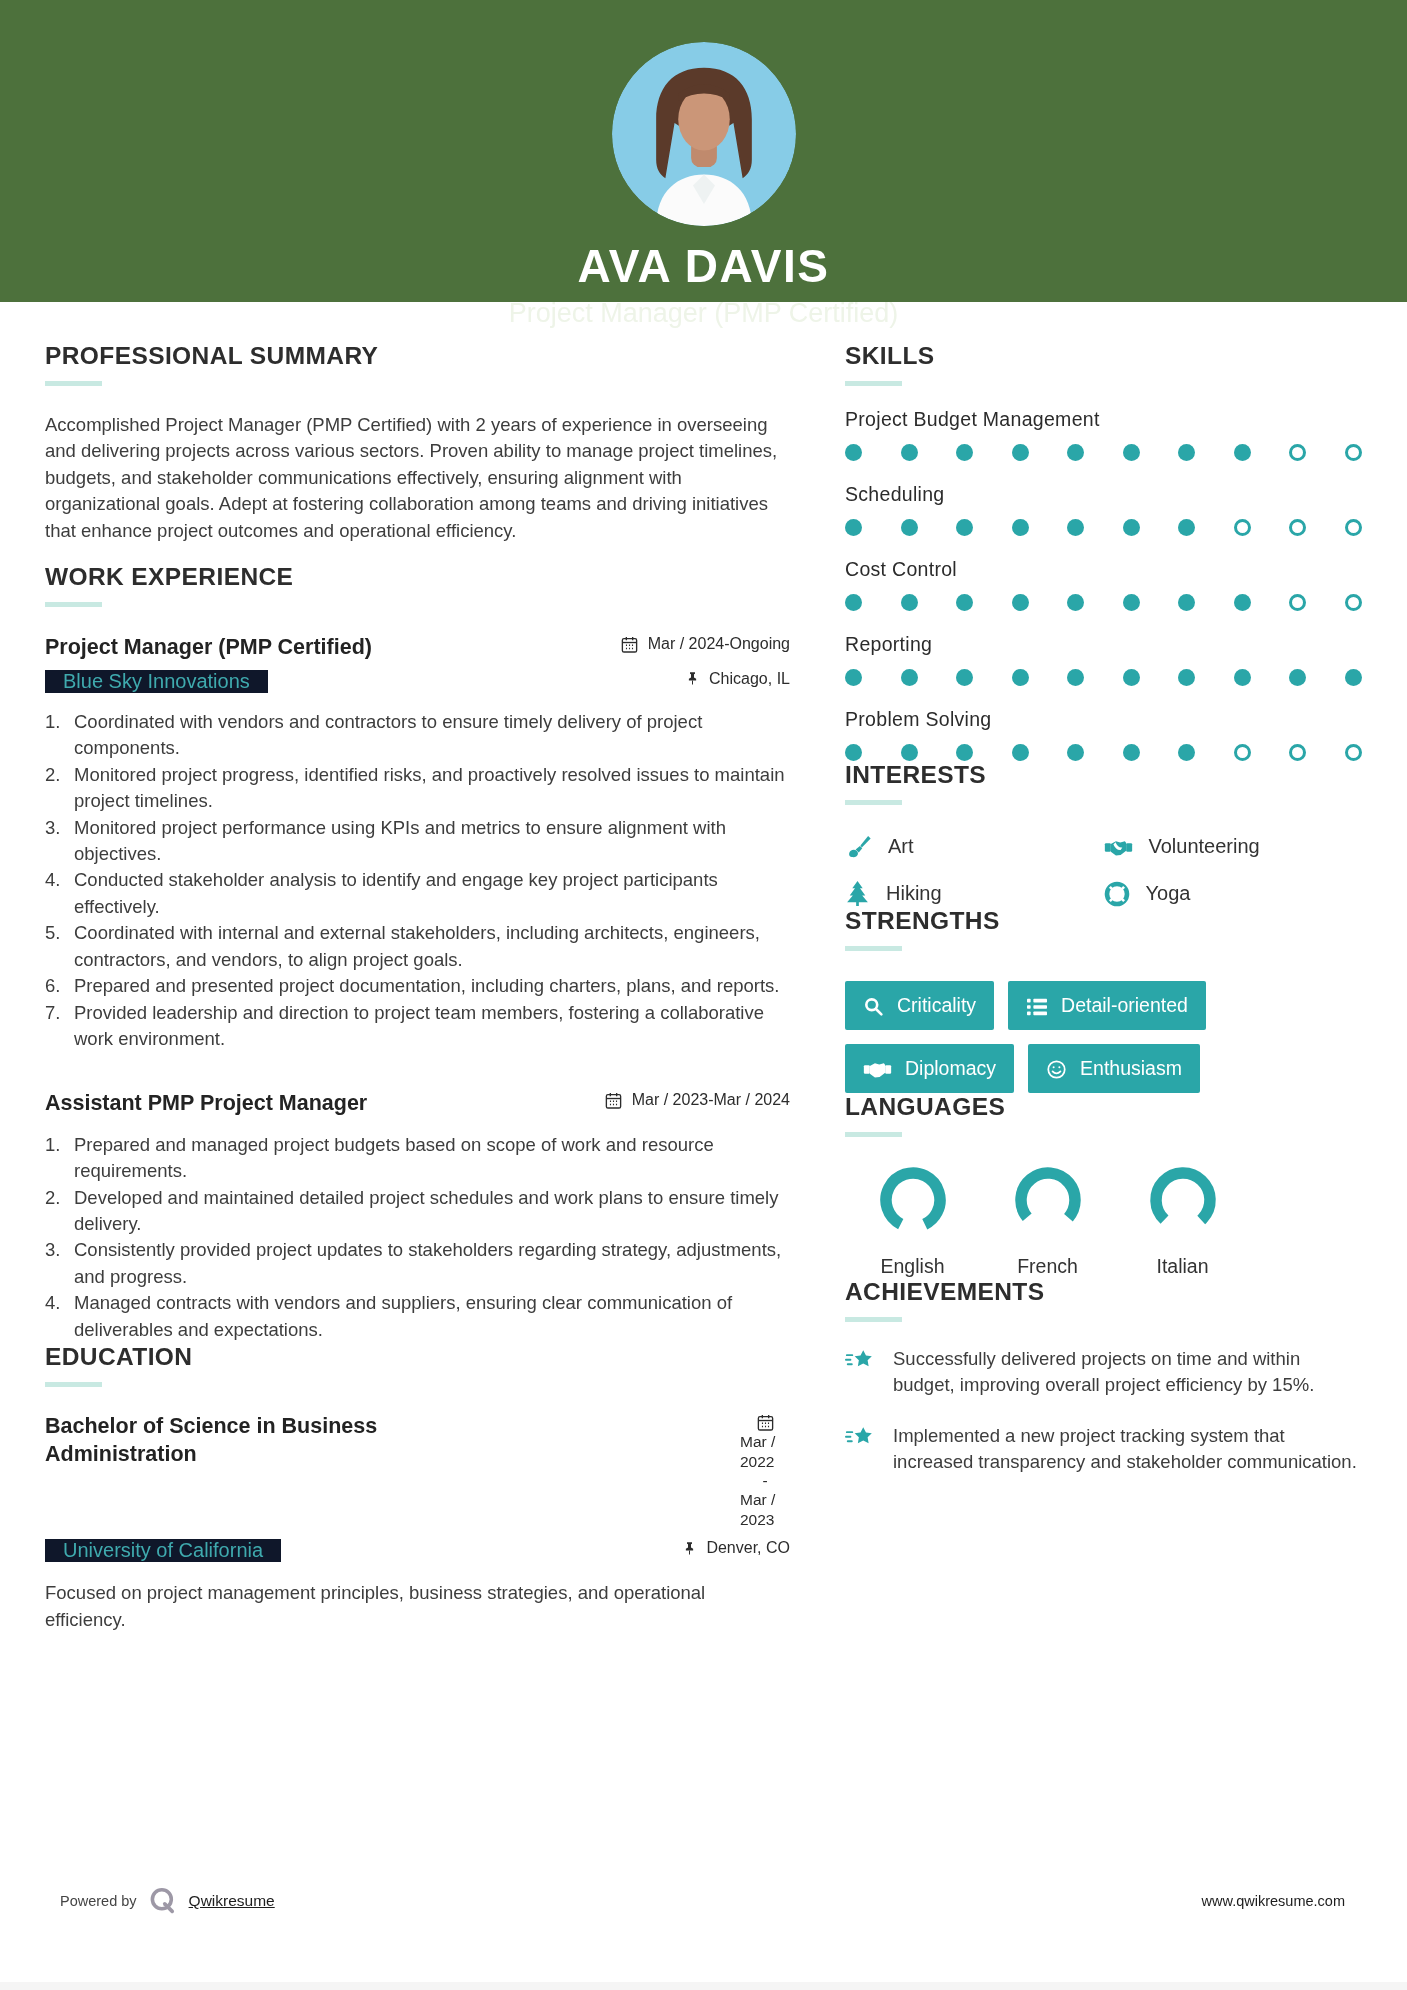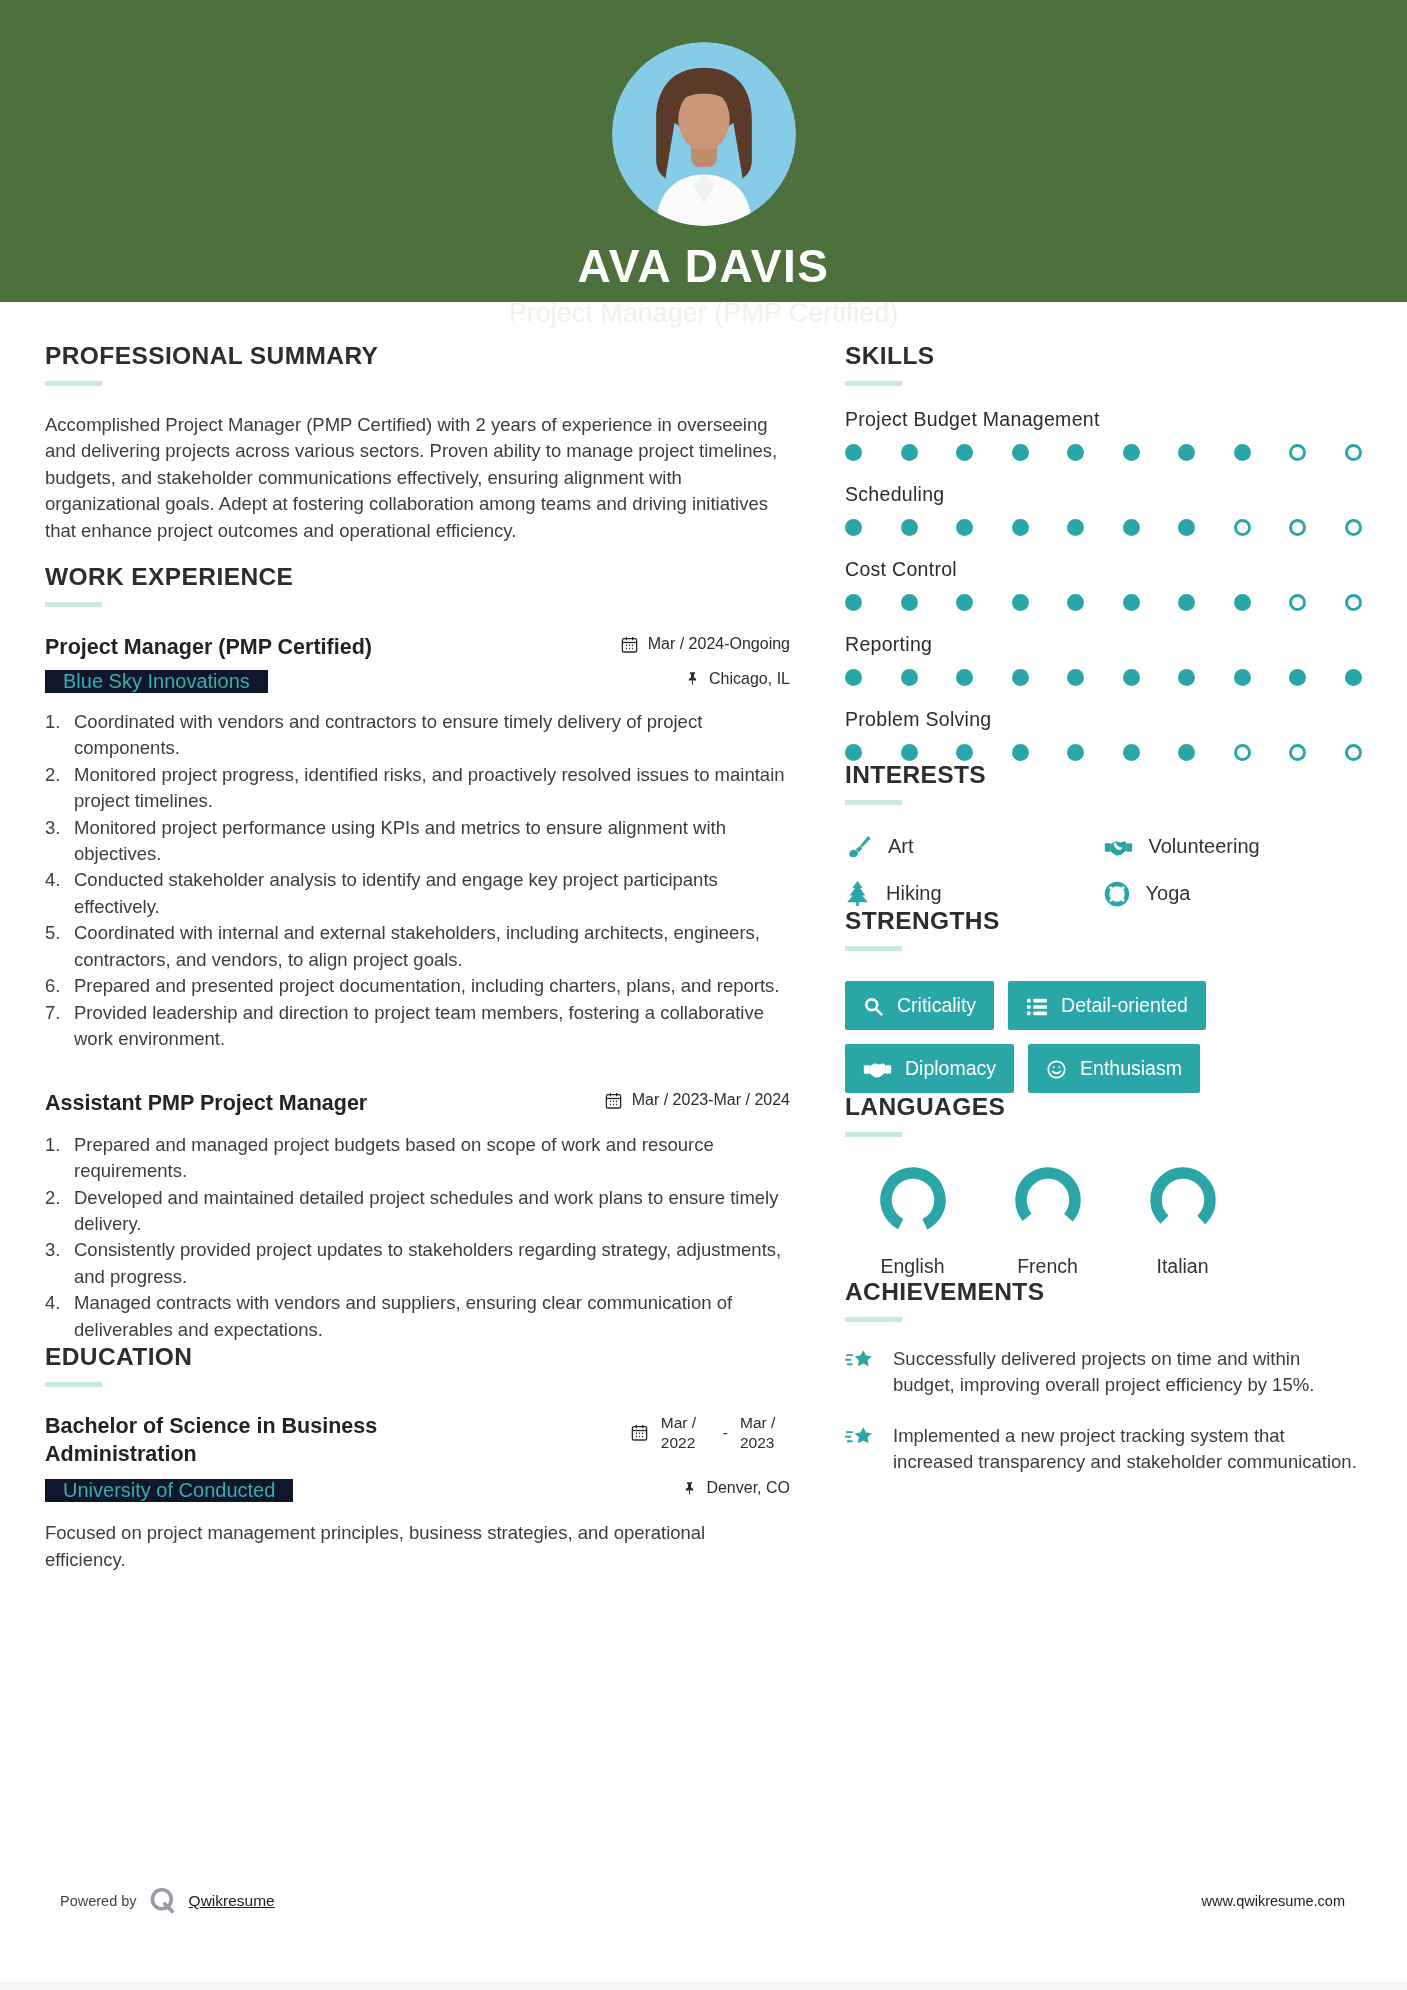--- a/index.html
+++ b/index.html
@@ -41,21 +41,21 @@
   .job-title{margin:0;font-size:21.5px;font-weight:bold;color:#232323;}
   .meta{display:flex;align-items:center;gap:9px;font-size:16px;color:#2c2c2c;white-space:nowrap;}
   .job-sub{margin-top:10px;}
   .company{font-size:20px;color:var(--link);background:#0f172a;text-decoration:none;padding:0 18px;}
   ol.bullets{margin:16px 0 0;padding:0;list-style:none;counter-reset:li;}
   ol.bullets li{position:relative;padding-left:29px;font-size:18.5px;line-height:1.43;color:var(--body);counter-increment:li;}
   ol.bullets li::before{content:counter(li) ".";position:absolute;left:0;top:0;}
   
   .edu-head{display:flex;justify-content:space-between;align-items:flex-start;margin-top:26px;}
   .degree{margin:0;font-size:21.5px;font-weight:bold;color:#232323;max-width:345px;line-height:1.3;}
-  .edu-date{display:flex;align-items:center;gap:12px;font-size:15.5px;color:#2c2c2c;line-height:1.25;}
+  .edu-date{display:flex;align-items:center;gap:0;font-size:15.5px;color:#2c2c2c;line-height:1.25;flex-direction:column;}
   .edu-date .dpart{display:inline-block;width:50px;}
   .edu-sub{display:flex;justify-content:space-between;align-items:flex-start;margin-top:10px;}
   .edu-desc{margin-top:18px;font-size:18.5px;line-height:1.43;color:var(--body);}
   
   .skill{margin-top:22px;}
   .skill-label{font-size:19.5px;color:#2b2b2b;letter-spacing:0.3px;}
   .dots{display:flex;justify-content:space-between;margin-top:13px;}
   .dot{width:17px;height:17px;border-radius:50%;}
   .dot.filled{background:var(--teal);}
   .dot.empty{border:3.4px solid var(--teal);background:#fff;}
@@ -245,21 +245,21 @@
                     <path d="M7.5 13 h1.4 M11.3 13 h1.4 M15.1 13 h1.4 M7.5 17 h1.4 M11.3 17 h1.4 M15.1 17 h1.4"></path>
                   </g>
                 </svg>
               </span>
             <span class="dpart">Mar / 2022</span>
             <span>-</span>
             <span class="dpart">Mar / 2023</span>
           </div>
         </div>
         <div class="edu-sub">
-          <a class="company">University of Conducted</a>
+          <a class="company">University of California</a>
           <span class="meta">
             <span class="icn">
                 <svg width="15" height="17" viewBox="0 0 24 24" fill="#2c2c2c">
                   <path d="M8 2 h8 v2.2 l-1.6 1 v5 l3.4 2.3 V15 H6.2 v-2.5 l3.4 -2.3 v-5 L8 4.2 z"></path>
                   <path d="M11.2 15 h1.6 v6.5 h-1.6 z"></path>
                 </svg>
               </span>
             <span>Denver, CO</span>
           </span>
         </div>

